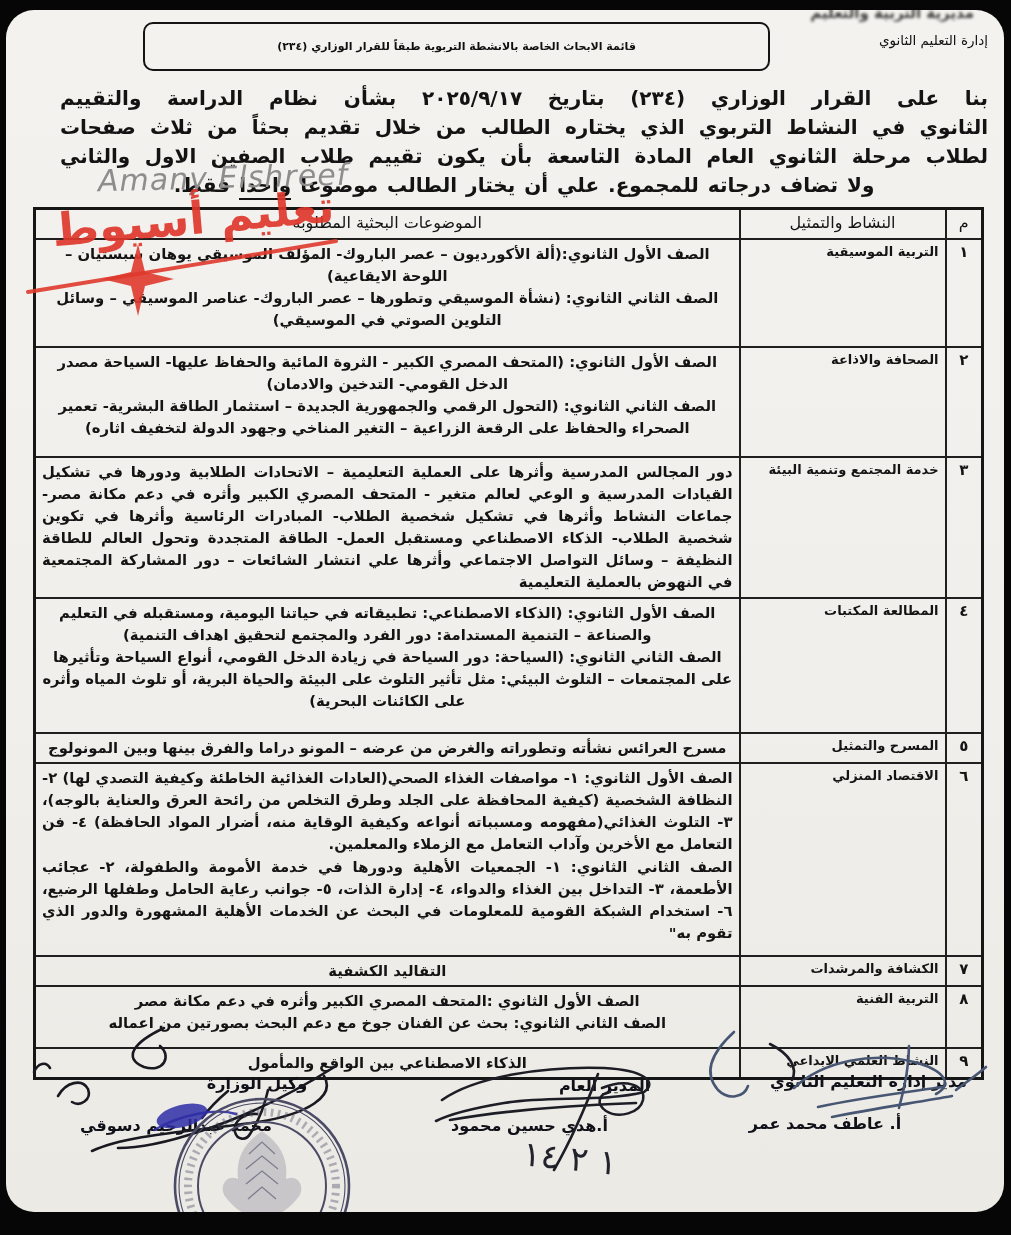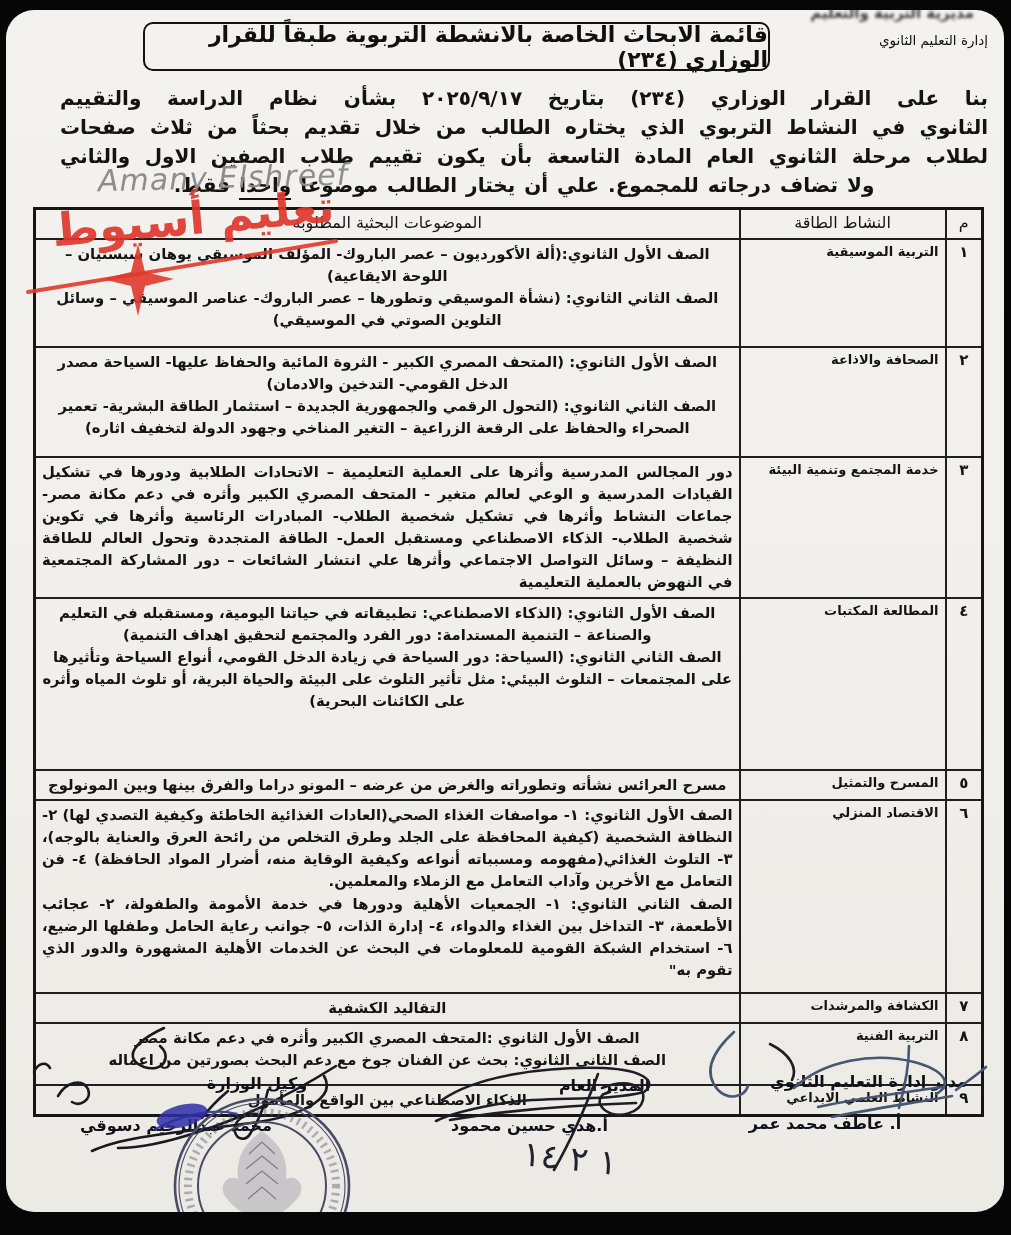--- a/index.html
+++ b/index.html
@@ -16,21 +16,21 @@
     color:#1c1c1c; filter:blur(1.4px); opacity:.85;
   }
   .corner-dept {
     position:absolute; top:22px; right:16px; font-weight:400; font-size:13.5px;
     color:#111; letter-spacing:.2px;
   }
   .title-box {
     position:absolute; left:137px; top:12px; width:627px; height:49px;
     border:2.5px solid #141414; border-radius:10px;
     display:flex; align-items:center; justify-content:center;
-    font-weight:700; font-size:22px; color:#101010;
+    font-weight:700; font-size:11px; color:#101010;
   }
   .intro {
     position:absolute; left:54px; top:74px; width:928px;
     font-weight:700; font-size:20px; line-height:29px; color:#131313;
     word-spacing:2px;
   }
   .intro .jl { text-align:justify; text-align-last:justify; }
   .intro .last { text-align:center; }
   .intro .uline { text-decoration:none; border-bottom:2px solid #131313; padding-bottom:1px; }
   
@@ -53,21 +53,21 @@
     border:2px solid #1f1f1f; vertical-align:top; color:#141414;
     padding:3px 6px;
   }
   th.h { font-size:16px; font-weight:400; height:30px; vertical-align:middle; padding:2px;margin-top:20px; }
   td.c-num { text-align:center; font-weight:700; font-size:15px; padding-top:6px; }
   td.c-act { text-align:right; font-weight:700; font-size:13px; padding-top:8px; line-height:1.45; }
   td.c-top { text-align:center; font-weight:700; font-size:14.8px; line-height:1.5;
              white-space:pre-line; }
   td.c-top.j { text-align:justify; text-align-last:right; }
   tr.r1 td { height:108px; } tr.r2 td { height:110px; } tr.r3 td { height:138px; }
-  tr.r4 td { height:172px; } tr.r5 td { height:29px; }  tr.r6 td { height:193px;border-radius:28px; }
+  tr.r4 td { height:135px; } tr.r5 td { height:29px; }  tr.r6 td { height:193px;border-radius:28px; }
   tr.r7 td { height:28px; }  tr.r8 td { height:62px; }  tr.r9 td { height:28px; }
   tr.r5 td.c-top, tr.r7 td.c-top, tr.r9 td.c-top { vertical-align:middle; }
   tr.r5 td.c-act, tr.r7 td.c-act, tr.r9 td.c-act { padding-top:3px; }
   
   .sig { position:absolute; text-align:center; font-weight:700; color:#101018; z-index:4; }
   .sig-right-t  { left:740px; top:1062px; width:245px; }
   .sig-right-n  { left:714px; top:1104px; width:210px; }
   .sig-mid-t    { left:536px; top:1066px; width:125px; }
   .sig-mid-n    { left:416px; top:1106px; width:215px; }
   .sig-left-t   { left:192px; top:1064px; width:118px; }
@@ -108,21 +108,21 @@
 
   <table class="main">
     <colgroup>
         <col style="width:37px">
         <col style="width:206px">
         <col>
       </colgroup>
     <tbody>
         <tr>
       <th class="h">م</th>
-      <th class="h">النشاط الطاقة</th>
+      <th class="h">النشاط والتمثيل</th>
       <th class="h">الموضوعات البحثية المطلوبة</th>
     </tr>
     <tr class="r1">
       <td class="c-num">١</td>
       <td class="c-act">التربية الموسيقية</td>
       <td class="c-top">الصف الأول الثانوي:(ألة الأكورديون – عصر الباروك- المؤلف الموسيقي يوهان سبستيان – اللوحة الايقاعية)
 الصف الثاني الثانوي: (نشأة الموسيقي وتطورها – عصر الباروك- عناصر الموسيقي – وسائل التلوين الصوتي في الموسيقي)</td>
     </tr>
     <tr class="r2">
       <td class="c-num">٢</td>

